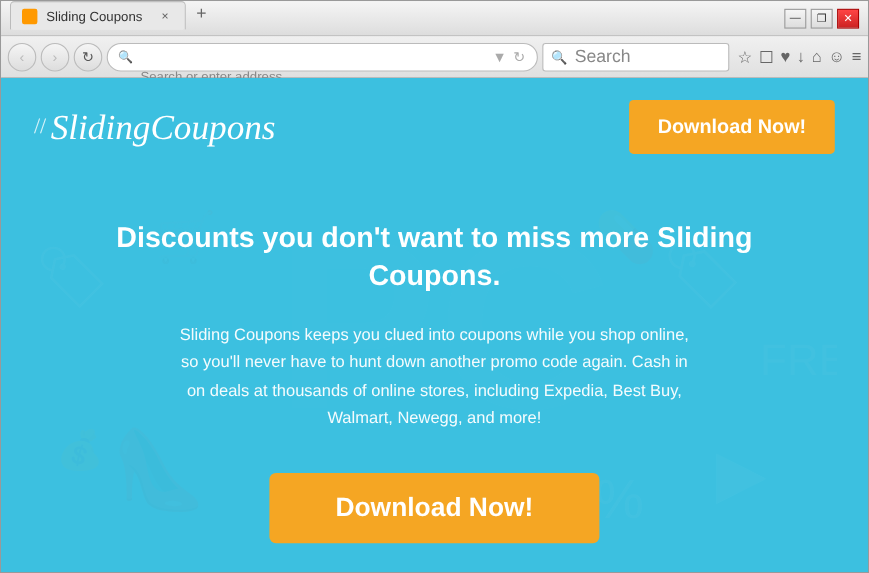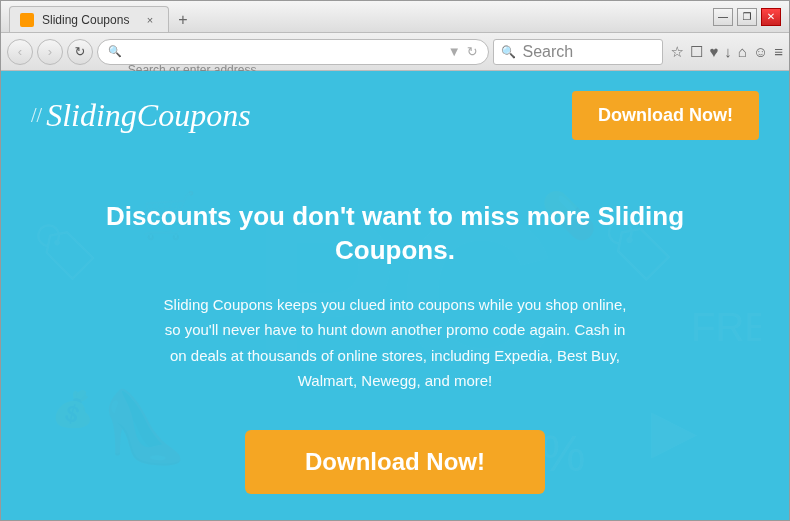--- a/index.html
+++ b/index.html
@@ -26,21 +26,21 @@
       height: 32px;
       background: linear-gradient(to bottom, #f5f5f5, #ddd);
       border-bottom: 1px solid #bbb;
       display: flex;
       align-items: center;
       padding: 0 8px;
       flex-shrink: 0;
     }
     .tab-area {
       display: flex;
-      align-items: flex-end;
+      align-items: flex-start;
       height: 100%;
       flex: 1;
     }
     .tab {
       height: 26px;
       background: #e8e8e8;
       border: 1px solid #bbb;
       border-bottom: none;
       border-radius: 4px 4px 0 0;
       padding: 0 10px;

